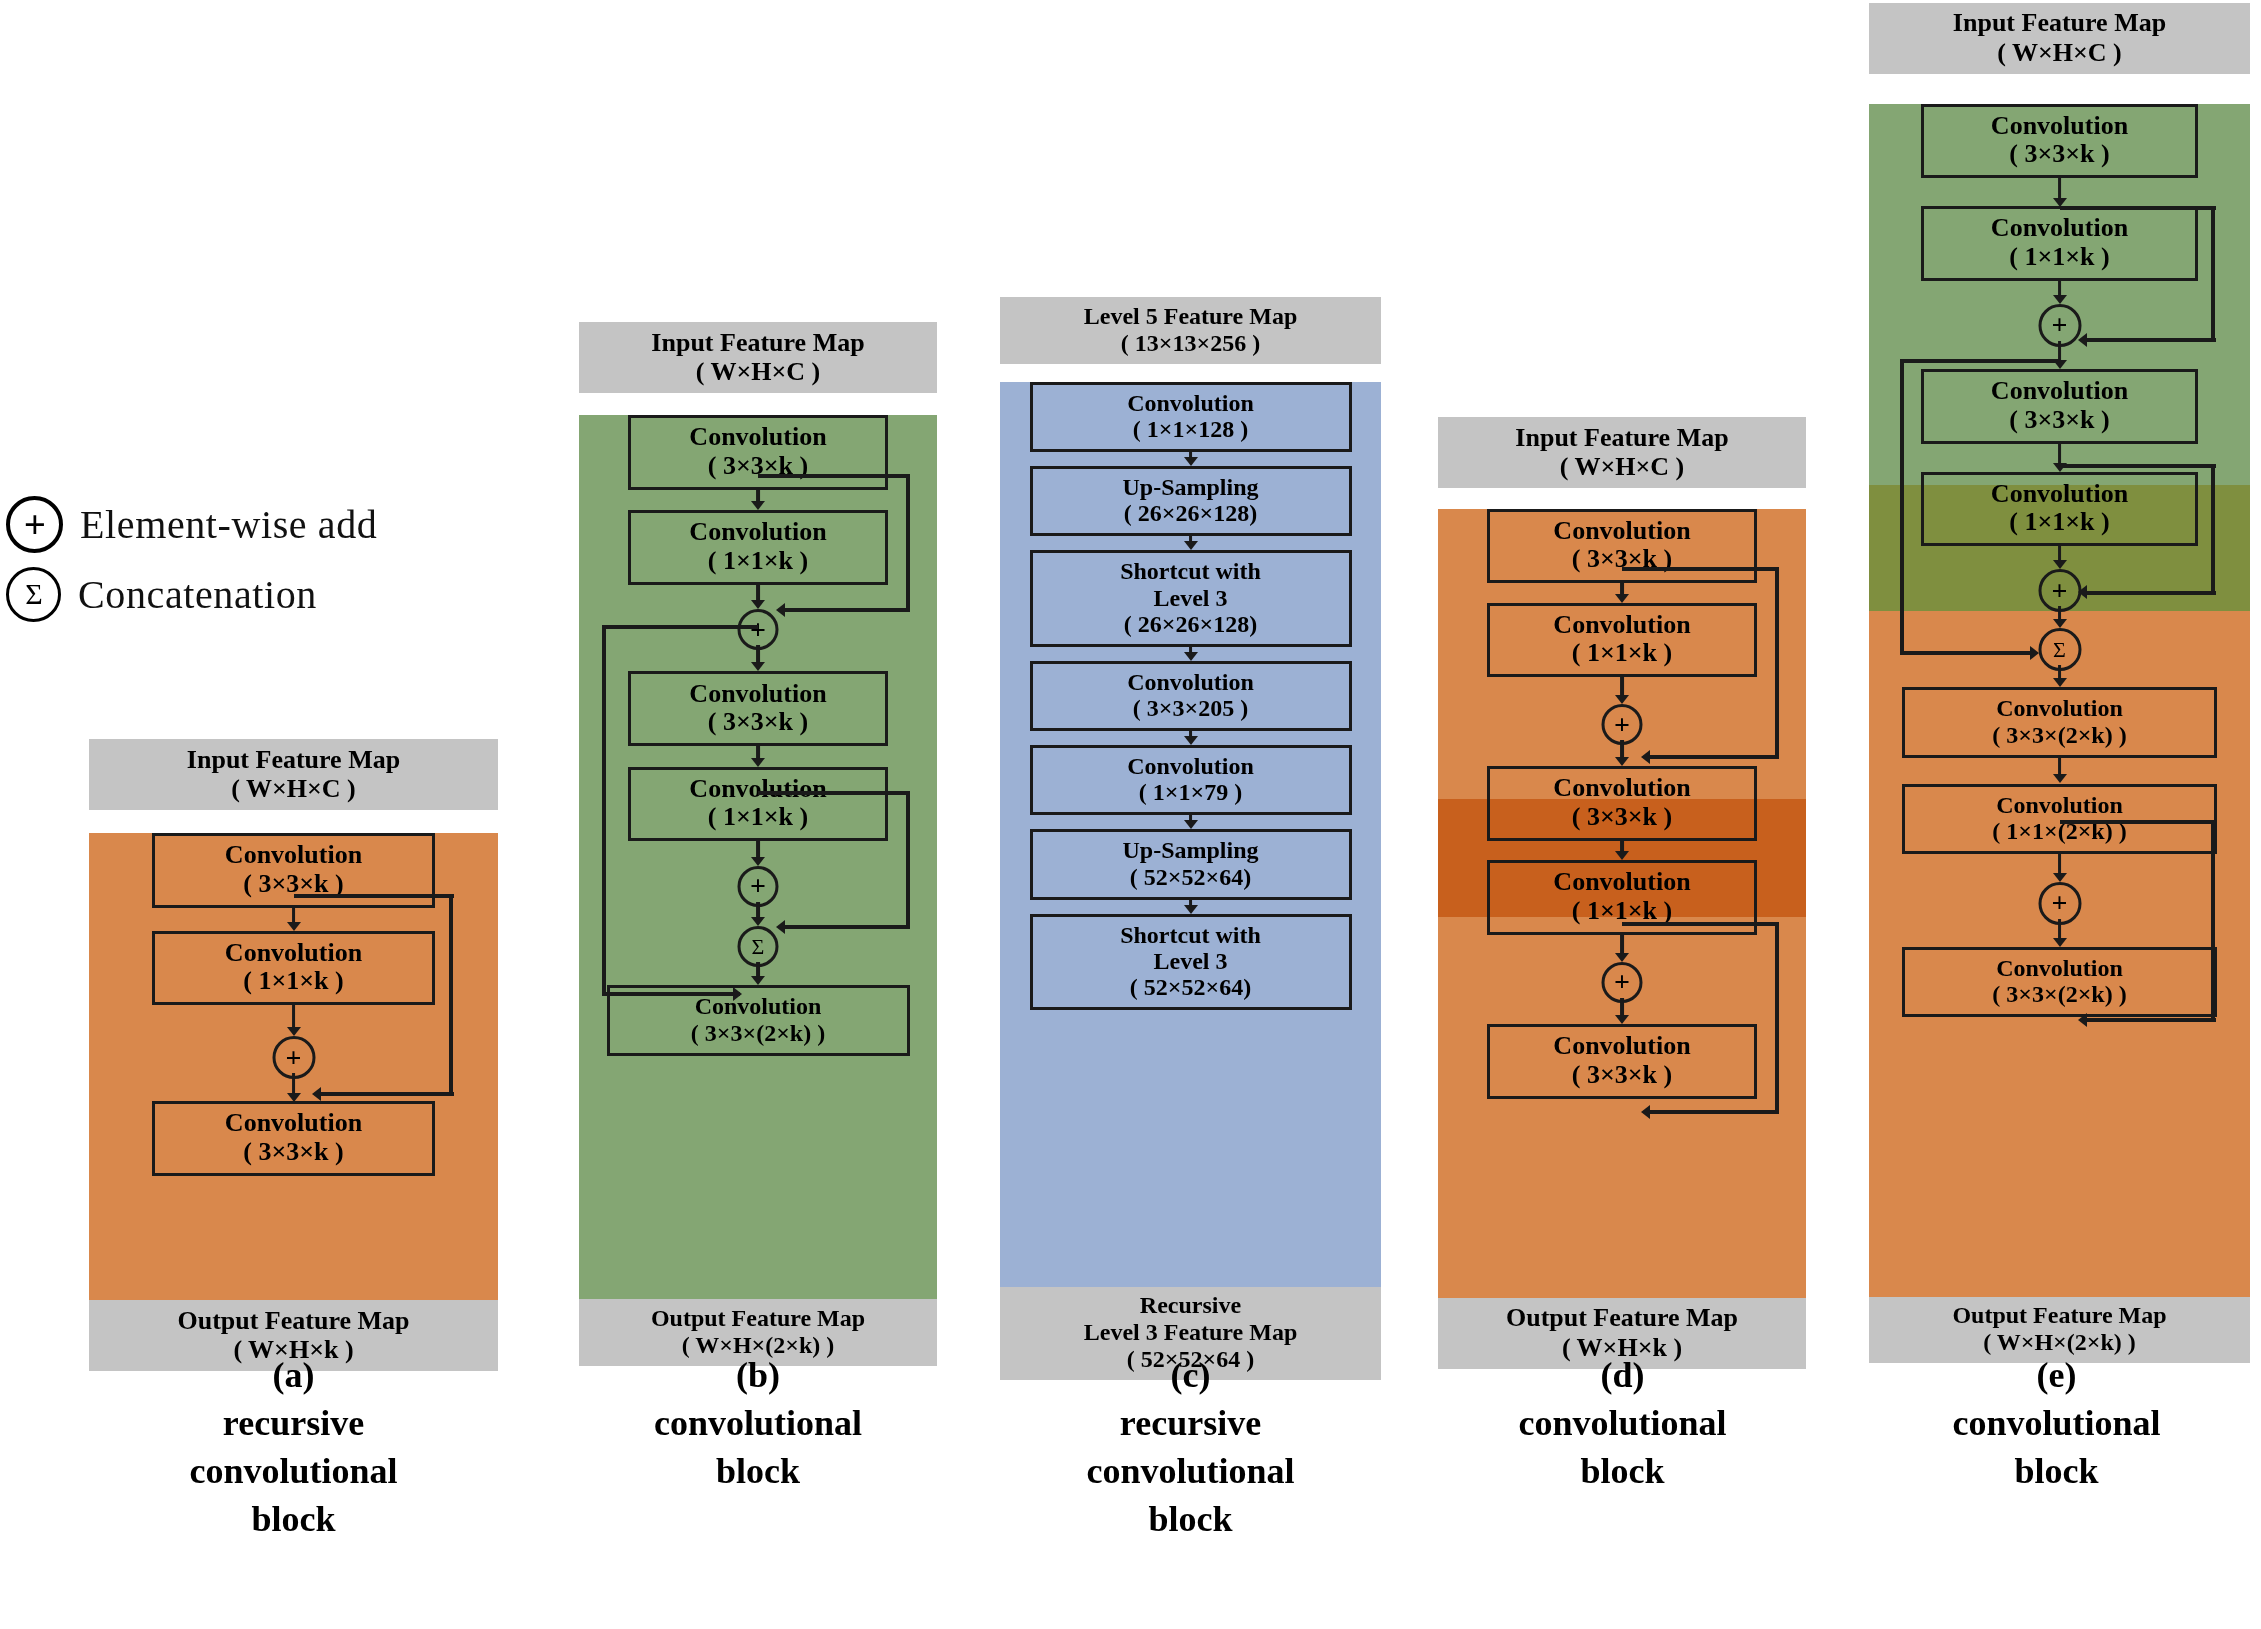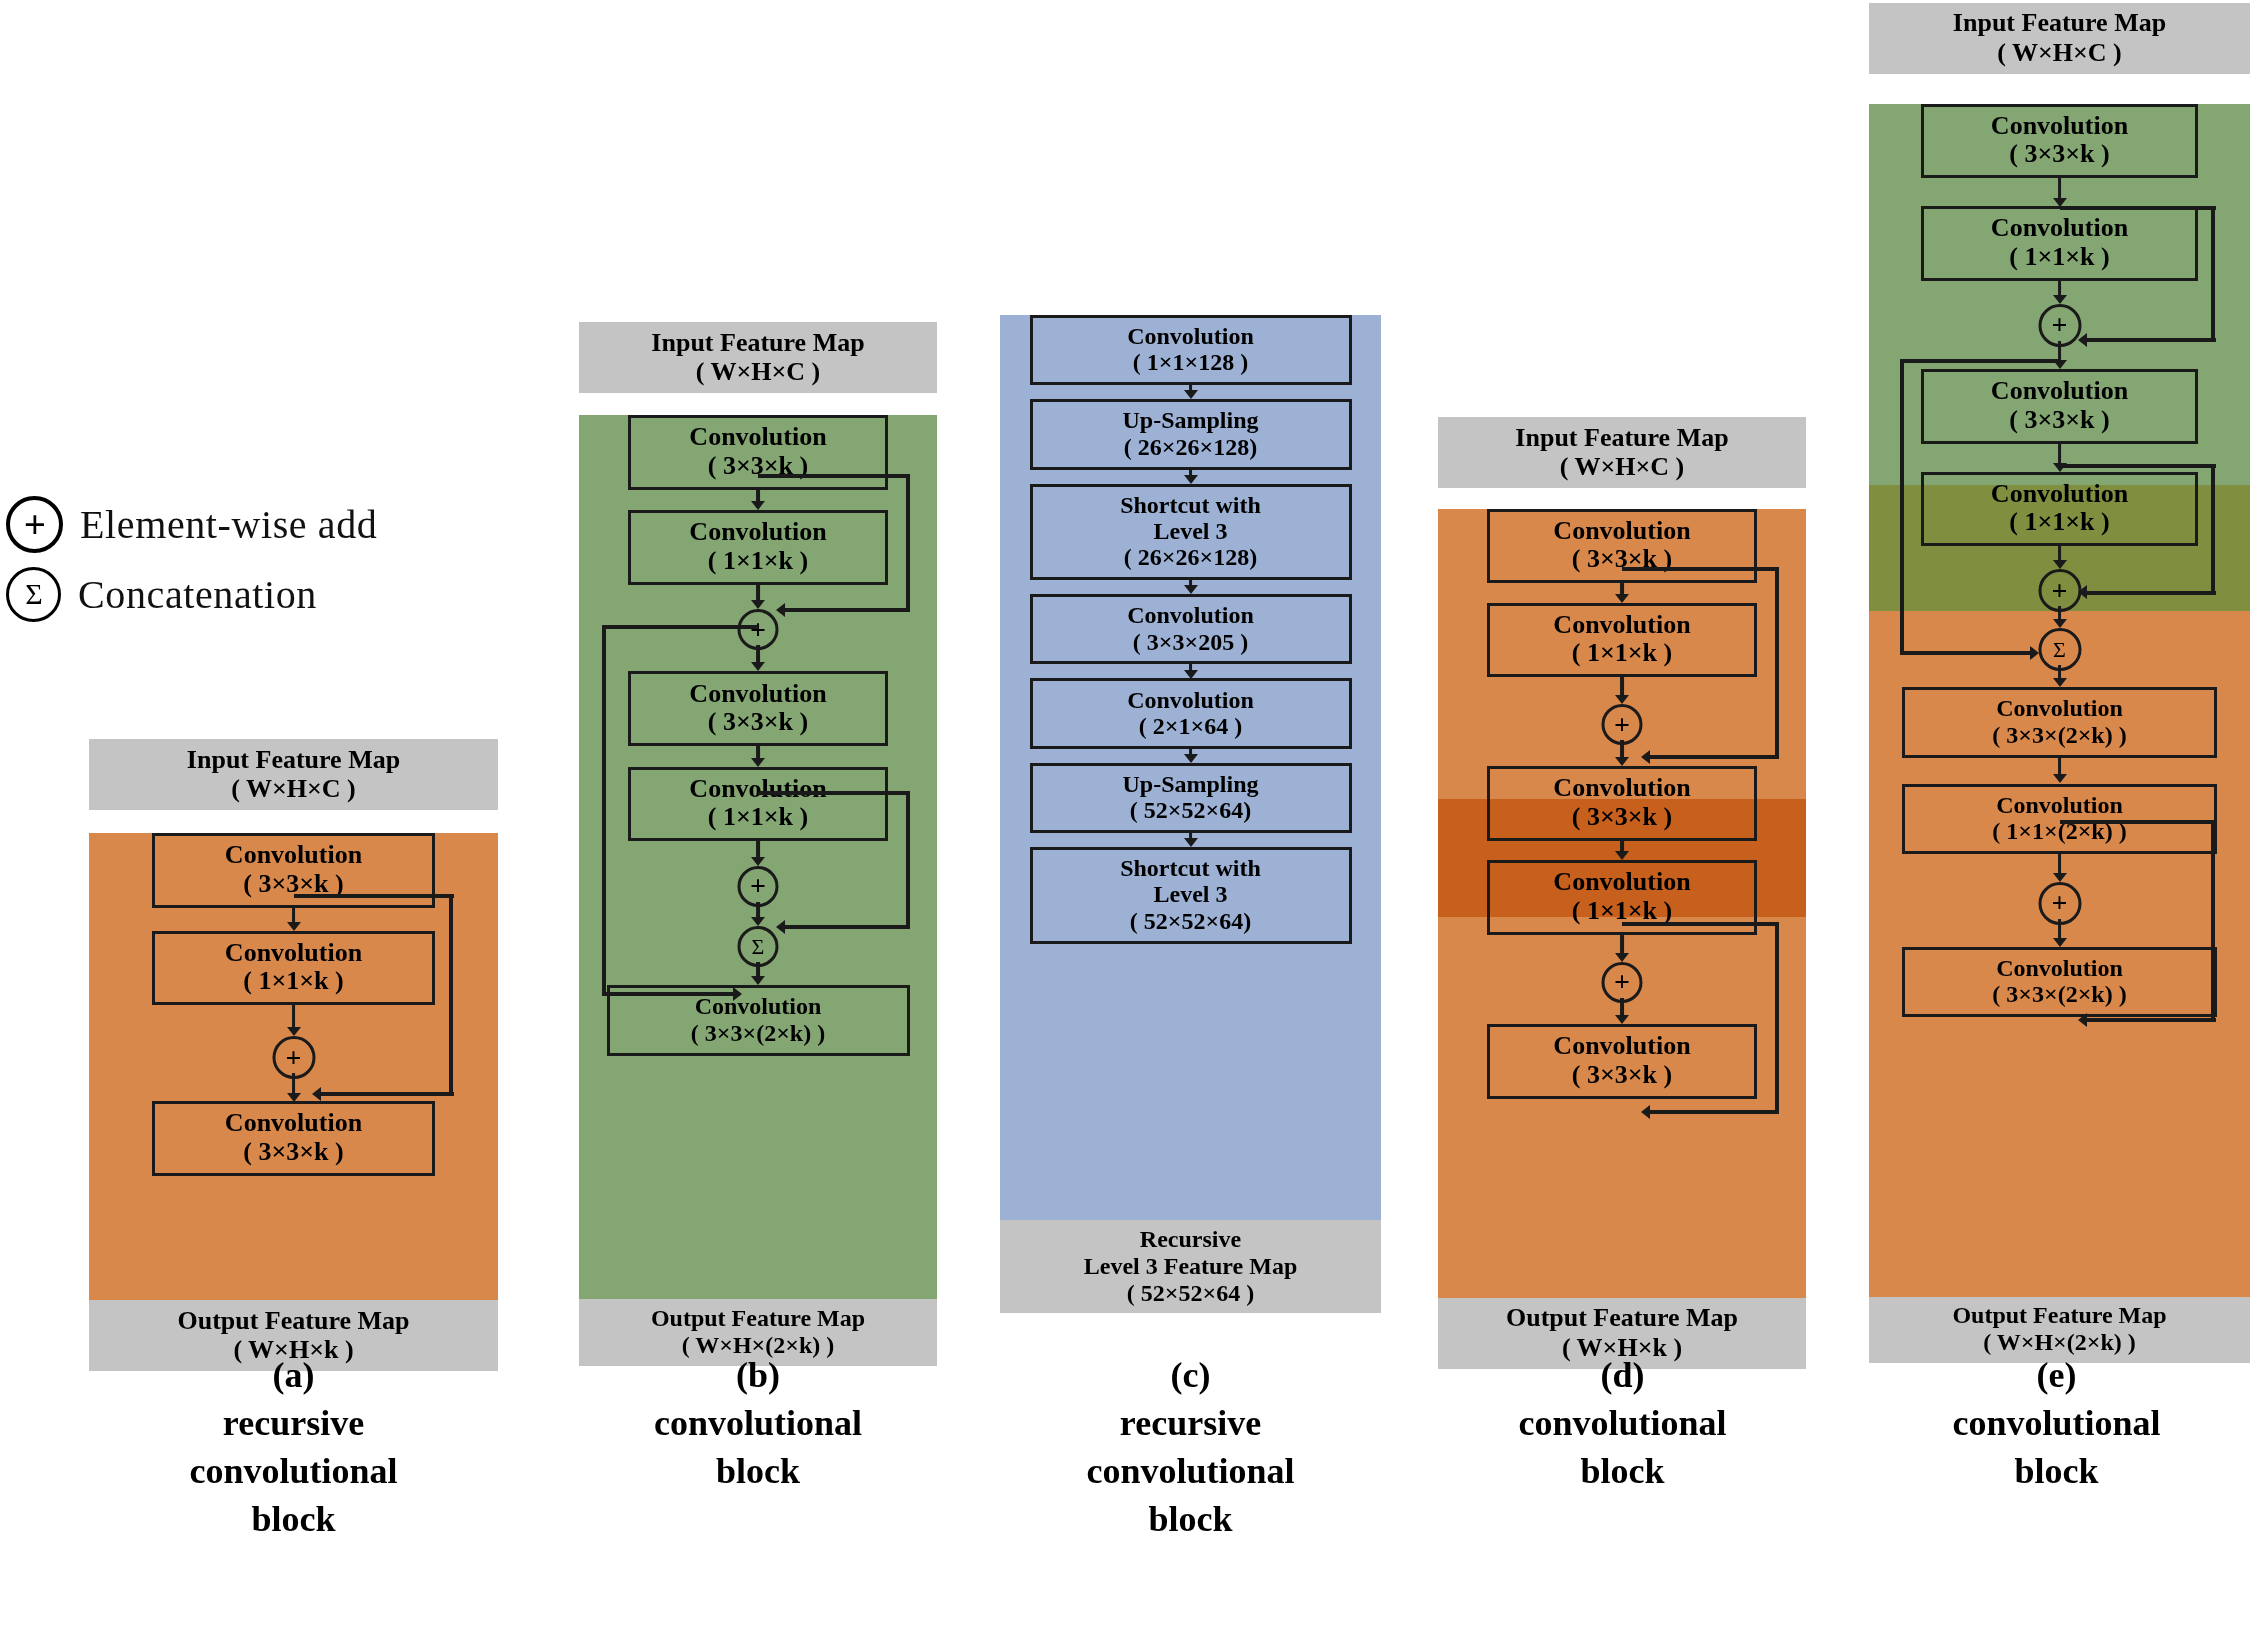--- a/index.html
+++ b/index.html
@@ -251,20 +251,24 @@
 </div>
 
 <div class="caption" style="left:579px;top:1352px;width:358px;">
   <div>(b)</div>
   <div>convolutional</div>
   <div>block</div>
 </div>
 
 <div class="col" id="col-c" style="left:1000px;top:297px;width:381px;">
 
+  <div class="band gray small">
+    <div>Level 5 Feature Map</div>
+    <div>( 13×13×256 )</div>
+  </div>
 
   <div class="body-col blue" style="height:905px;">
     <div class="stack">
       <div class="nodebox tight" style="width:322px;margin-top:18px;">
         <span>Convolution</span>
         <span class="l2">( 1×1×128 )</span>
       </div>
       <div class="conn" style="height:14px;">
         <div class="vline" style="top:0;height:9px;"></div>
         <div class="arrowhead" style="top:5.1px;"></div>
@@ -289,21 +293,21 @@
       <div class="nodebox tight" style="width:322px;">
         <span>Convolution</span>
         <span class="l2">( 3×3×205 )</span>
       </div>
       <div class="conn" style="height:14px;">
         <div class="vline" style="top:0;height:9px;"></div>
         <div class="arrowhead" style="top:5.1px;"></div>
       </div>
       <div class="nodebox tight" style="width:322px;">
         <span>Convolution</span>
-        <span class="l2">( 2×1×64 )</span>
+        <span class="l2">( 1×1×79 )</span>
       </div>
       <div class="conn" style="height:14px;">
         <div class="vline" style="top:0;height:9px;"></div>
         <div class="arrowhead" style="top:5.1px;"></div>
       </div>
       <div class="nodebox tight" style="width:322px;">
         <span>Up-Sampling</span>
         <span class="l2">( 52×52×64)</span>
       </div>
       <div class="conn" style="height:14px;">

